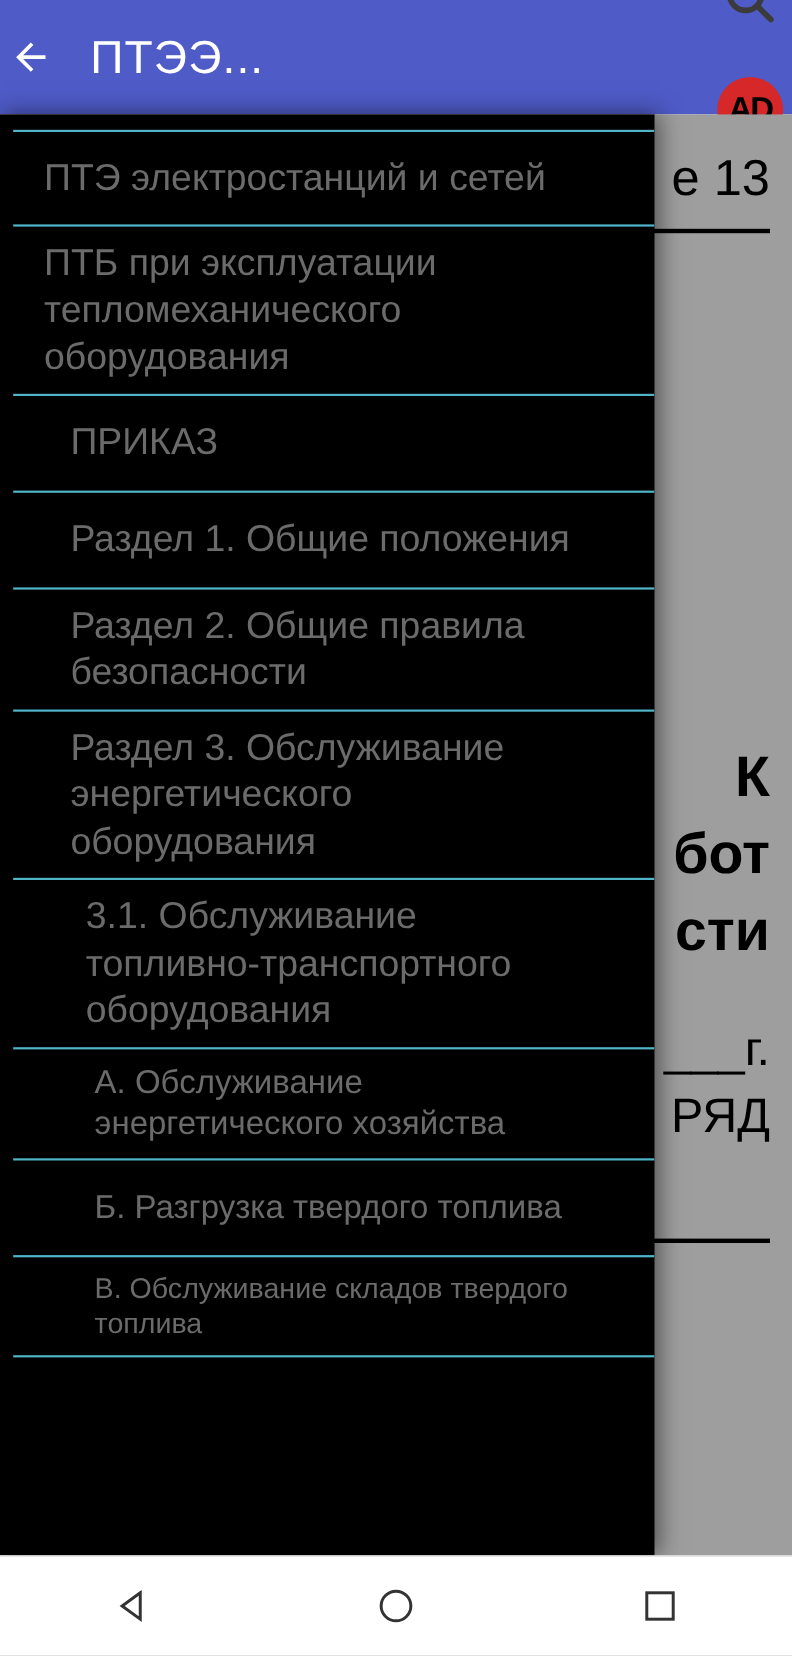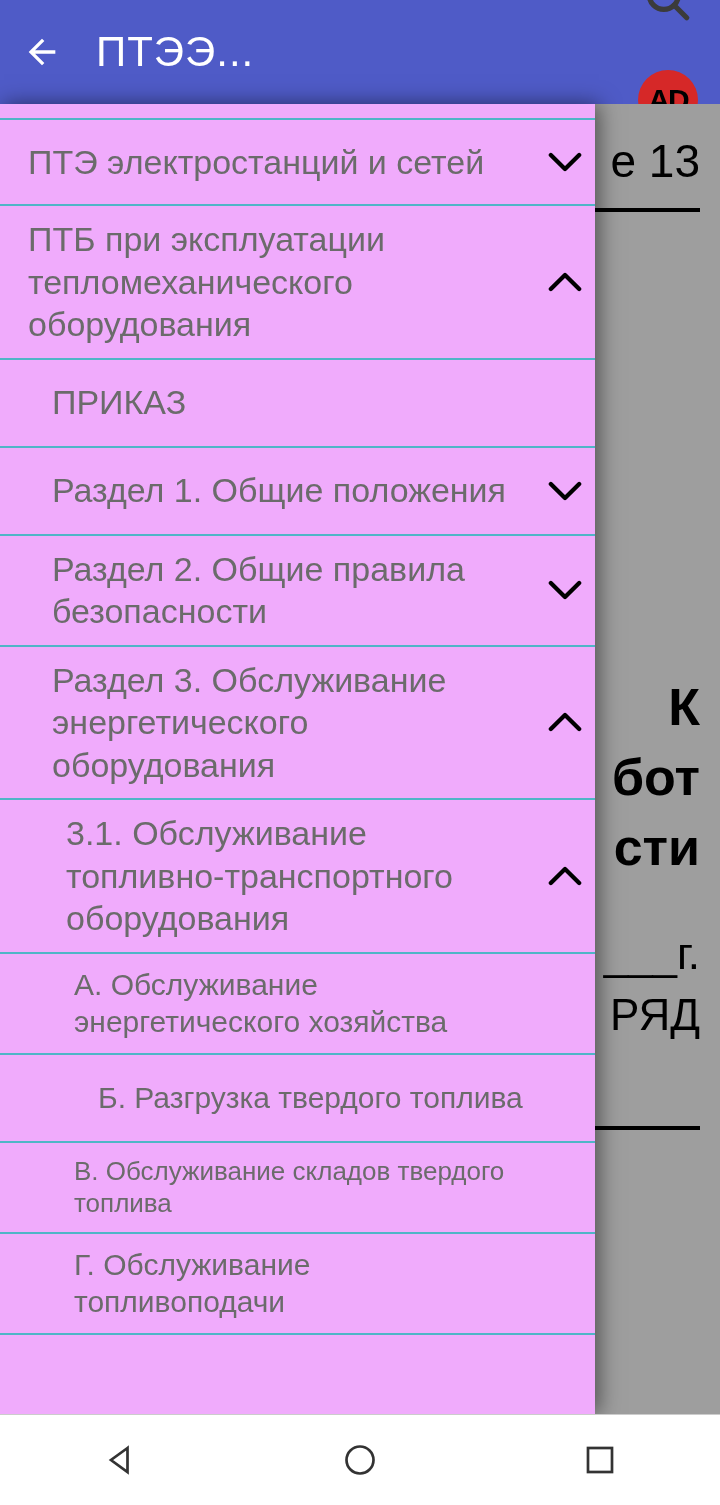--- a/index.html
+++ b/index.html
@@ -3,21 +3,21 @@
 <meta charset="utf-8">
 <style>
   * { box-sizing: border-box; margin: 0; padding: 0; }
   html, body { width: 720px; height: 1505px; font-family: 'Comic Sans MS', 'Segoe UI', sans-serif; background: #fff; overflow: hidden; }
   
   .app-bar {
     height: 104px;
     background: #4f5bc7;
     display: flex;
     align-items: center;
-    padding: 0 22px;
+    padding: 0 8px;
     gap: 10px;
   }
   .back-arrow { width: 40px; height: 40px; cursor: pointer; display:flex; align-items:center; justify-content:center; }
   .app-title { font-size: 42px; color: #fff; font-weight: 500; margin-left: 24px; flex-shrink: 0; width: 160px; overflow:hidden; white-space:nowrap; text-overflow:ellipsis; letter-spacing: 1px;}
   .actions { display: flex; align-items: center; gap: 46px; margin-left: auto; flex-direction: column; }
   .action-icon { width: 50px; height: 50px; cursor: pointer; display:flex; align-items:center; justify-content:center; }
   .ad-badge { width: 60px; height: 60px; background: #d62828; border-radius: 50%; display:flex; align-items:center; justify-content:center; font-weight: 900; font-size: 30px; color: #000; font-family: Arial Black, sans-serif; letter-spacing: -2px;}
   .dots { display:flex; flex-direction:column; gap:8px; }
   .dots span { width:8px; height:8px; background:#fff; border-radius:50%; }
   
@@ -27,23 +27,24 @@
     position: absolute; inset:0; background:#9e9e9e; padding: 30px 20px;
     font-family: Arial, sans-serif; color: #000; font-size: 42px;
   }
   .bg-line { text-align: right; margin-bottom: 20px; font-size: 46px;}
   .bg-rule { height: 4px; background: #000; margin: 20px 0 60px 0;}
   .bg-block2 { margin-top: 180px; text-align:right; font-size:52px; font-weight:700; line-height:1.35;}
   .bg-block3 { margin-top: 40px; text-align:right; font-size:44px; line-height:1.4;}
   .bg-mini-rule { height:4px; background:#000; margin-top: 80px;}
   
   .drawer {
-    position:absolute; left:0; top:0; width: 595px; background:#f0abfc;
+    position:absolute; left:0; top:0; width: 595px; background:#000000;
     box-shadow: 4px 0 20px rgba(0,0,0,0.5); height: 1310px; overflow: hidden;
     padding-top: 14px;
+    padding-left: 12px;
   }
   
   .item {
     display:flex; align-items:center; min-height: 88px; border-bottom: 2px solid #4fb5c7;
     cursor:pointer; position: relative;
   }
   .item.first { border-top: 2px solid #4fb5c7; }
   .stripes { display:flex; height: 100%; align-self: stretch; }
   .stripe { width: 12px; }
   .c-teal { background:#1fb598; }
@@ -211,43 +212,32 @@
         <div class="chev"></div>
       </div>
       <div class="item">
         <div class="stripes">
           <div class="stripe c-teal"></div>
           <div class="stripe c-gold"></div>
           <div class="stripe c-orange"></div>
           <div class="stripe c-purple"></div>
         </div>
         <div style="width: 18px;"></div>
-        <div class="item-label" style="font-size: 30px; margin-left: 24px;">Б. Разгрузка твердого топлива</div>
+        <div class="item-label" style="font-size: 30px;">Б. Разгрузка твердого топлива</div>
         <div class="chev"></div>
       </div>
       <div class="item">
         <div class="stripes">
           <div class="stripe c-teal"></div>
           <div class="stripe c-gold"></div>
           <div class="stripe c-orange"></div>
           <div class="stripe c-purple"></div>
         </div>
         <div style="width: 18px;"></div>
         <div class="item-label" style="font-size: 26px;">В. Обслуживание складов твердого топлива</div>
-        <div class="chev"></div>
-      </div>
-      <div class="item">
-        <div class="stripes">
-          <div class="stripe c-teal"></div>
-          <div class="stripe c-gold"></div>
-          <div class="stripe c-orange"></div>
-          <div class="stripe c-purple"></div>
-        </div>
-        <div style="width: 18px;"></div>
-        <div class="item-label" style="font-size: 30px;">Г. Обслуживание топливоподачи</div>
         <div class="chev"></div>
       </div>
     </div>
 
 </div>
 
 <div class="nav-bar">
   <div class="nav-btn">
     <svg viewBox="0 0 24 24">
         <path fill="none" stroke="#333" stroke-width="1.8" d="M17 4 L6 12 L17 20 Z"></path>

